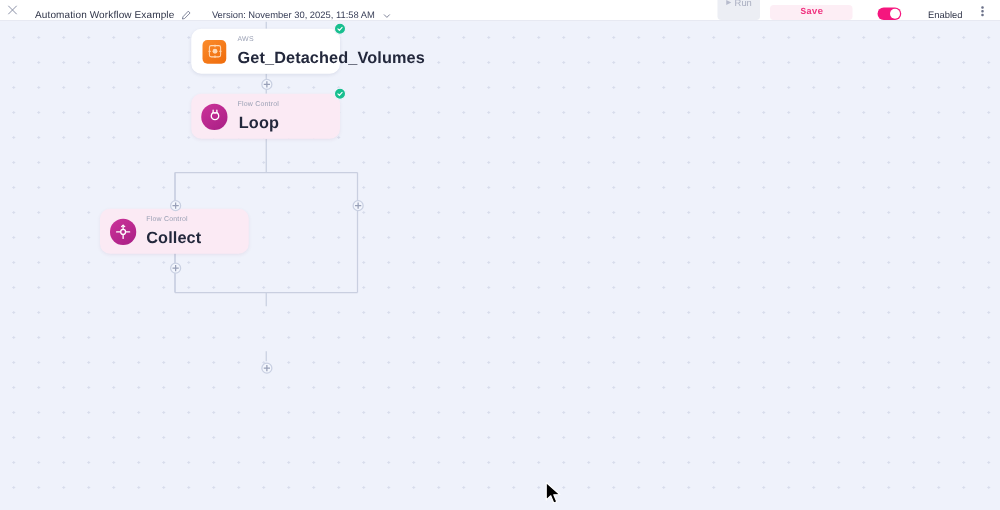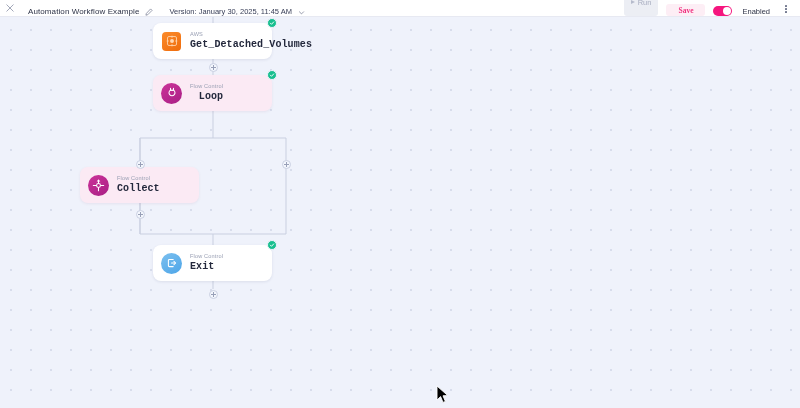--- a/index.html
+++ b/index.html
@@ -55,29 +55,29 @@
     cursor: default;
   }
   .run-btn .tri {
     width: 0; height: 0;
     border-left: 4px solid #b6bbcc;
     border-top: 2.6px solid transparent;
     border-bottom: 2.6px solid transparent;
   }
   .save-btn {
     margin-left: 8px;
-    height: 12px; padding: 0 12px;
+    height: 12px; padding: 0 24px;
     background: #fdeef5; border: none; border-radius: 3px;
     color: #f0317f; font-size: 7.5px; font-weight: 700;
-    font-family: Liberation Serif, serif;
+    font-family: Liberation Mono, monospace;
     cursor: pointer;
   }
   .toggle-wrap {
-    margin-left: 8px;
-    display: flex; align-items: center; gap: 10px;
+    margin-left: 20px;
+    display: flex; align-items: center; gap: 21px;
     cursor: pointer;
   }
   .toggle {
     width: 19px; height: 10px; border-radius: 6px;
     background: #f5167e; position: relative;
   }
   .toggle .knob {
     position: absolute; right: 1px; top: 1px;
     width: 8px; height: 8px; border-radius: 50%;
     background: #ffffff;
@@ -152,22 +152,22 @@
   .icon-loop   { background: linear-gradient(145deg,#cc3399,#a81f85); }
   .icon-collect{ background: linear-gradient(145deg,#cc3399,#a81f85); }
   .icon-exit   { background: linear-gradient(145deg,#7cc0ef,#4da5e8); }
 
   .node-text { margin-left: 8px; line-height: 1; }
   .node-cat {
     font-size: 5.6px; color: #9aa0b4; letter-spacing: .15px;
     display: block; margin-bottom: 3px;
   }
   .node-name {
-    font-size: 10px; color: #23283c; font-weight: 700;
-    letter-spacing: .1px; display: block; white-space: nowrap; font-family: Liberation Mono, monospace;
+    font-size: 13px; color: #23283c; font-weight: 700;
+    letter-spacing: .1px; display: block; white-space: nowrap;
   }
 
   .status-badge {
     position: absolute; right: -5px; top: -5px;
     width: 10px; height: 10px; border-radius: 50%;
     background: #18bf8f;
     border: 1.5px solid #eff2fb;
     display: flex; align-items: center; justify-content: center;
   }
 
@@ -199,21 +199,21 @@
   </div>
 
   <div class="doc-title">Automation Workflow Example</div>
 
   <span class="edit-icon">
     <svg width="8" height="8" viewBox="0 0 12 12">
       <path d="M8.4 1.4 L10.6 3.6 L4 10.2 L1.4 10.8 L2 8.2 Z" fill="none" stroke="#6b7189" stroke-width="1" stroke-linejoin="round"></path>
     </svg>
   </span>
 
-  <div class="version-label">Version: January 30, 2025, 11:45 AM</div>
+  <div class="version-label">Version: November 30, 2025, 11:58 AM</div>
 
   <span class="chev">
     <svg width="7" height="7" viewBox="0 0 10 10">
       <path d="M2 4 L5 7 L8 4" fill="none" stroke="#6b7189" stroke-width="1" stroke-linecap="round" stroke-linejoin="round"></path>
     </svg>
   </span>
 
   <div class="spacer"></div>
 
   <button class="run-btn">
@@ -319,38 +319,18 @@
           <path d="M6.4 2.8 L8 1.4 L9.6 2.8" fill="none" stroke="#ffffff" stroke-width="1.2" stroke-linecap="round" stroke-linejoin="round"></path>
         </svg>
       </div>
     </div>
     <div class="node-text">
       <span class="node-cat">Flow Control</span>
       <span class="node-name">Collect</span>
     </div>
   </div>
 
-  <div class="node exit">
-    <div class="node-icon">
-      <div class="icon-circle icon-exit">
-        <svg width="12" height="12" viewBox="0 0 16 16">
-          <path d="M9.6 3.2 L4.6 3.2 A1.4 1.4 0 0 0 3.2 4.6 L3.2 11.4 A1.4 1.4 0 0 0 4.6 12.8 L9.6 12.8" fill="none" stroke="#ffffff" stroke-width="1.4" stroke-linecap="round" stroke-linejoin="round"></path>
-          <path d="M7.4 8 L12.6 8" fill="none" stroke="#ffffff" stroke-width="1.4" stroke-linecap="round"></path>
-          <path d="M10.6 5.8 L12.8 8 L10.6 10.2" fill="none" stroke="#ffffff" stroke-width="1.4" stroke-linecap="round" stroke-linejoin="round"></path>
-        </svg>
-      </div>
-    </div>
-    <div class="node-text">
-      <span class="node-cat">Flow Control</span>
-      <span class="node-name">Exit</span>
-    </div>
-    <div class="status-badge">
-      <svg width="6" height="6" viewBox="0 0 10 10">
-        <path d="M2.2 5.2 L4.2 7.2 L7.8 3.2" fill="none" stroke="#ffffff" stroke-width="1.5" stroke-linecap="round" stroke-linejoin="round"></path>
-      </svg>
-    </div>
-  </div>
 
 </div>
 
 <svg class="cursor" style="left:436px; top:385px;" width="14" height="20" viewBox="0 0 14 20">
   <path d="M1 1 L1 15 L4.6 11.6 L7 17.4 L9.4 16.4 L7 10.8 L11.8 10.6 Z" fill="#000000" stroke="#ffffff" stroke-width="0.9" stroke-linejoin="round"></path>
 </svg>
 
 </body></html>

